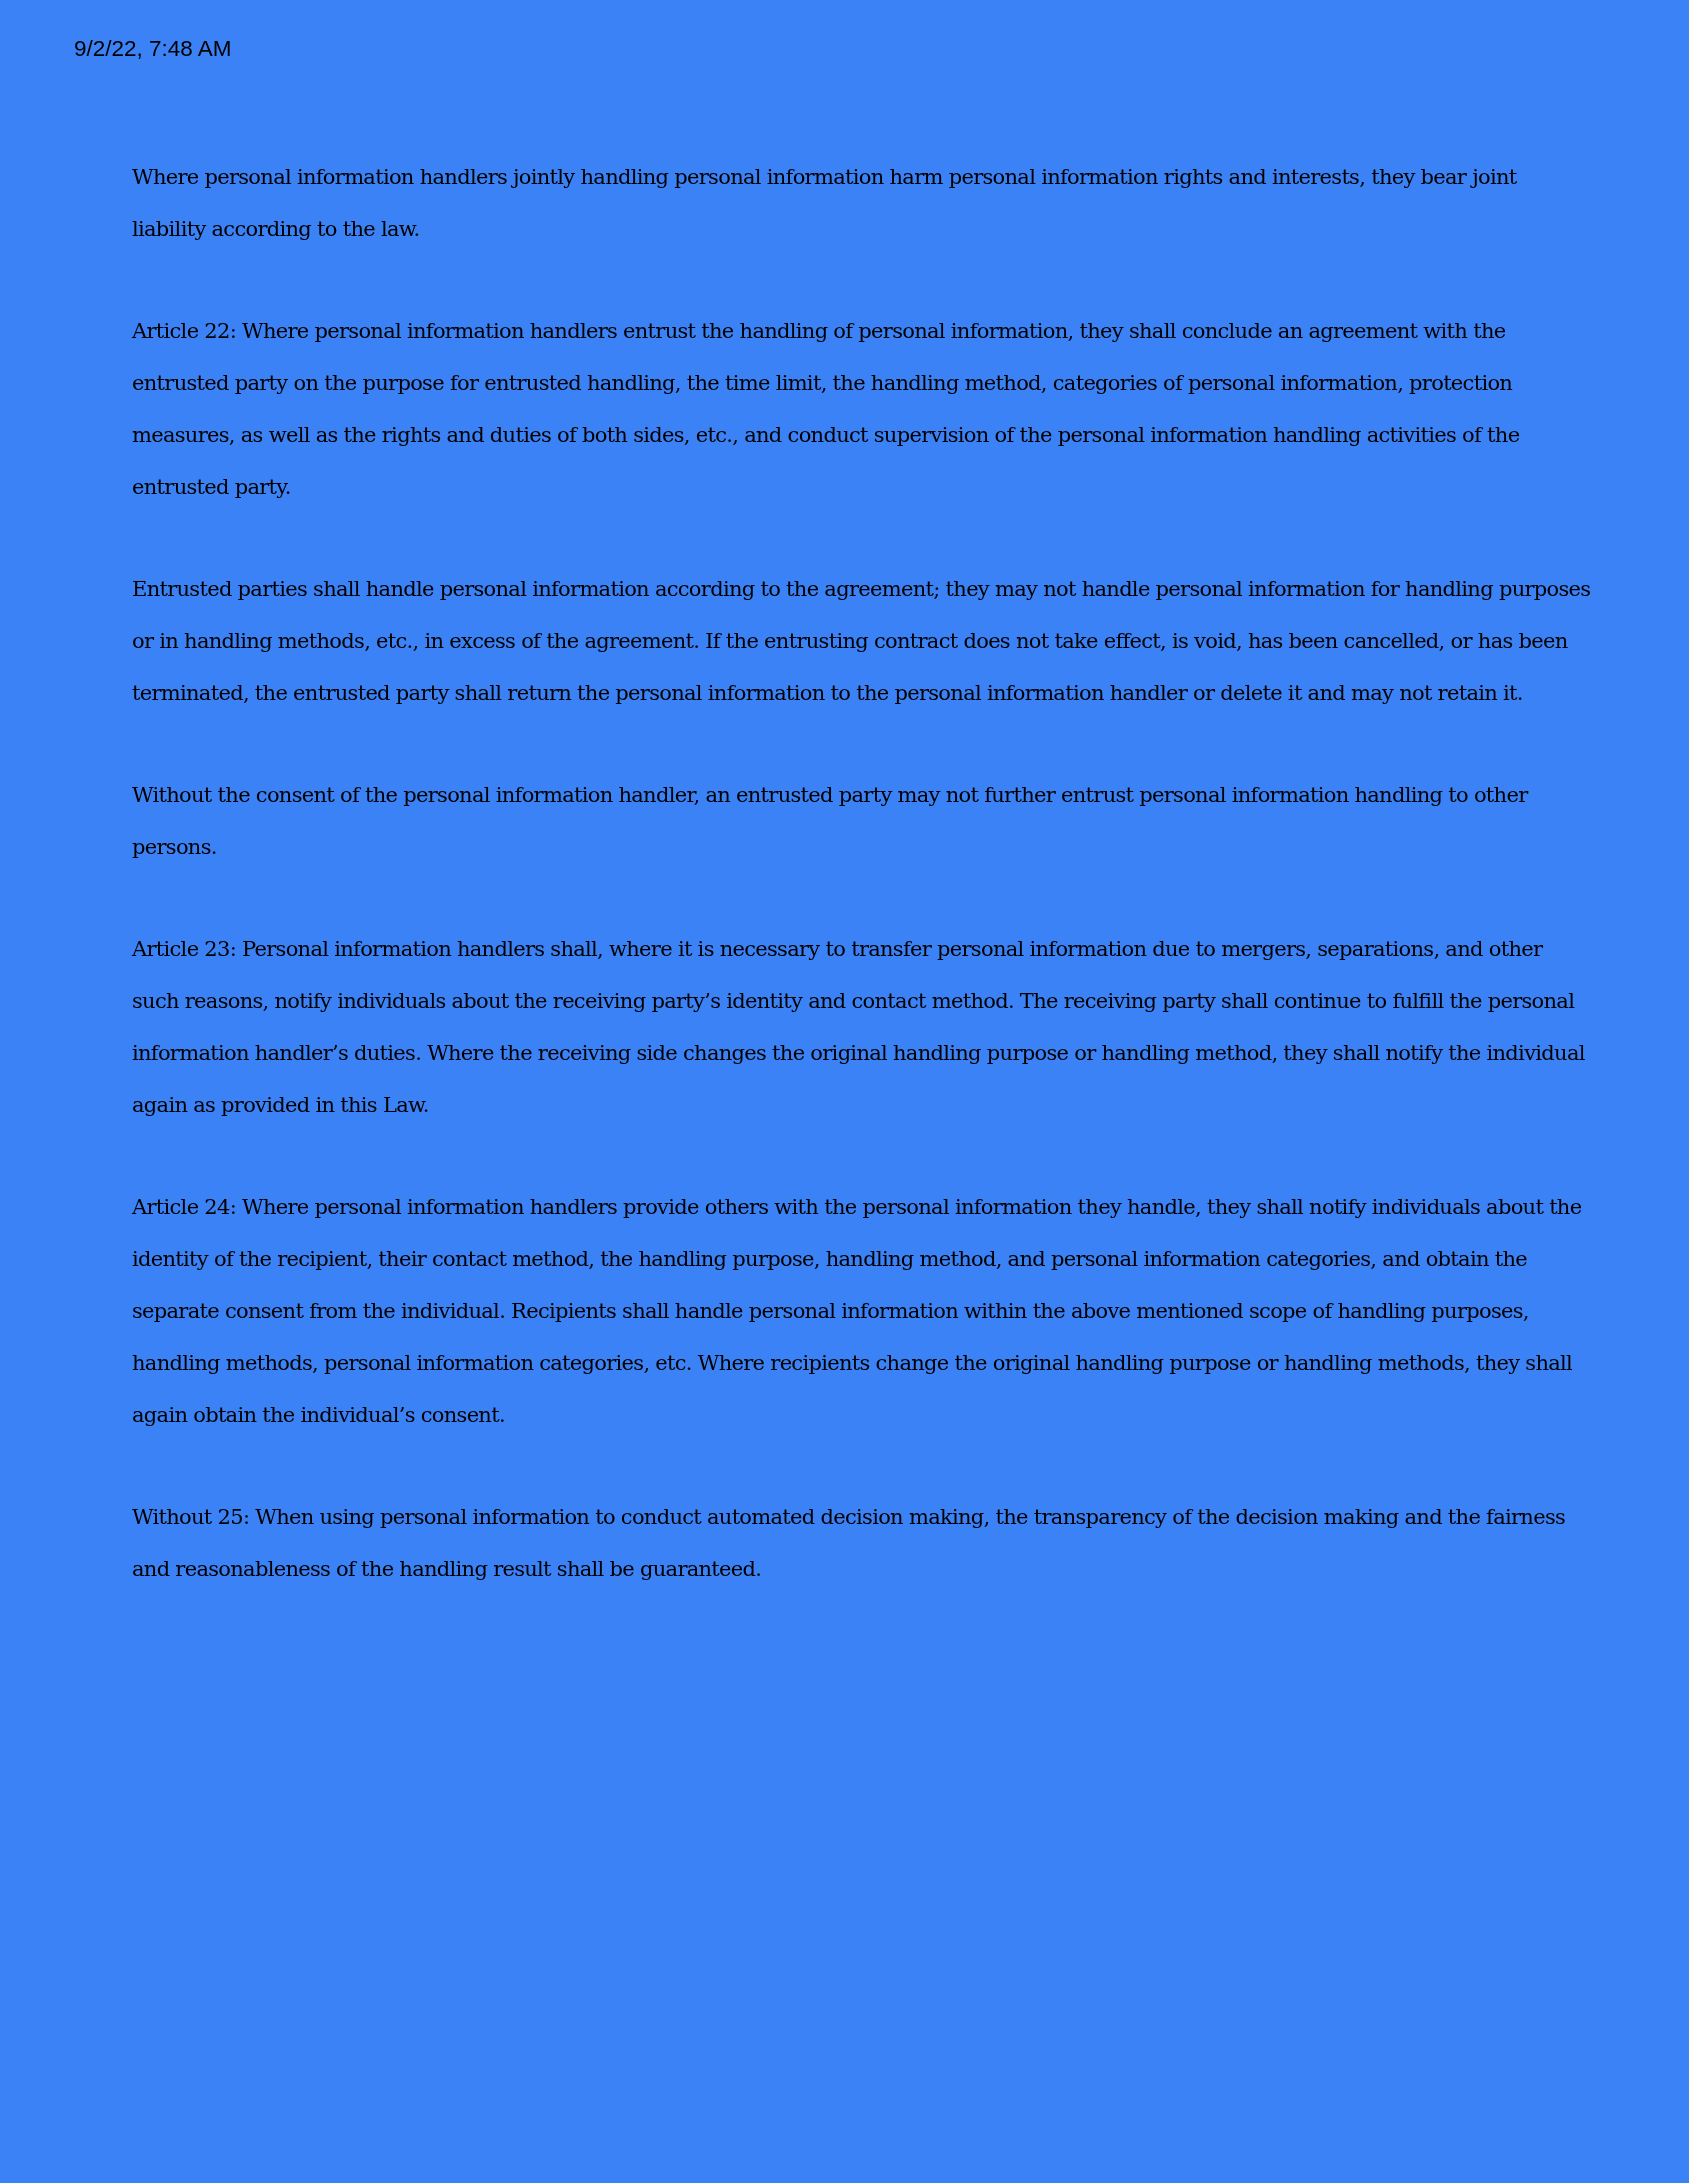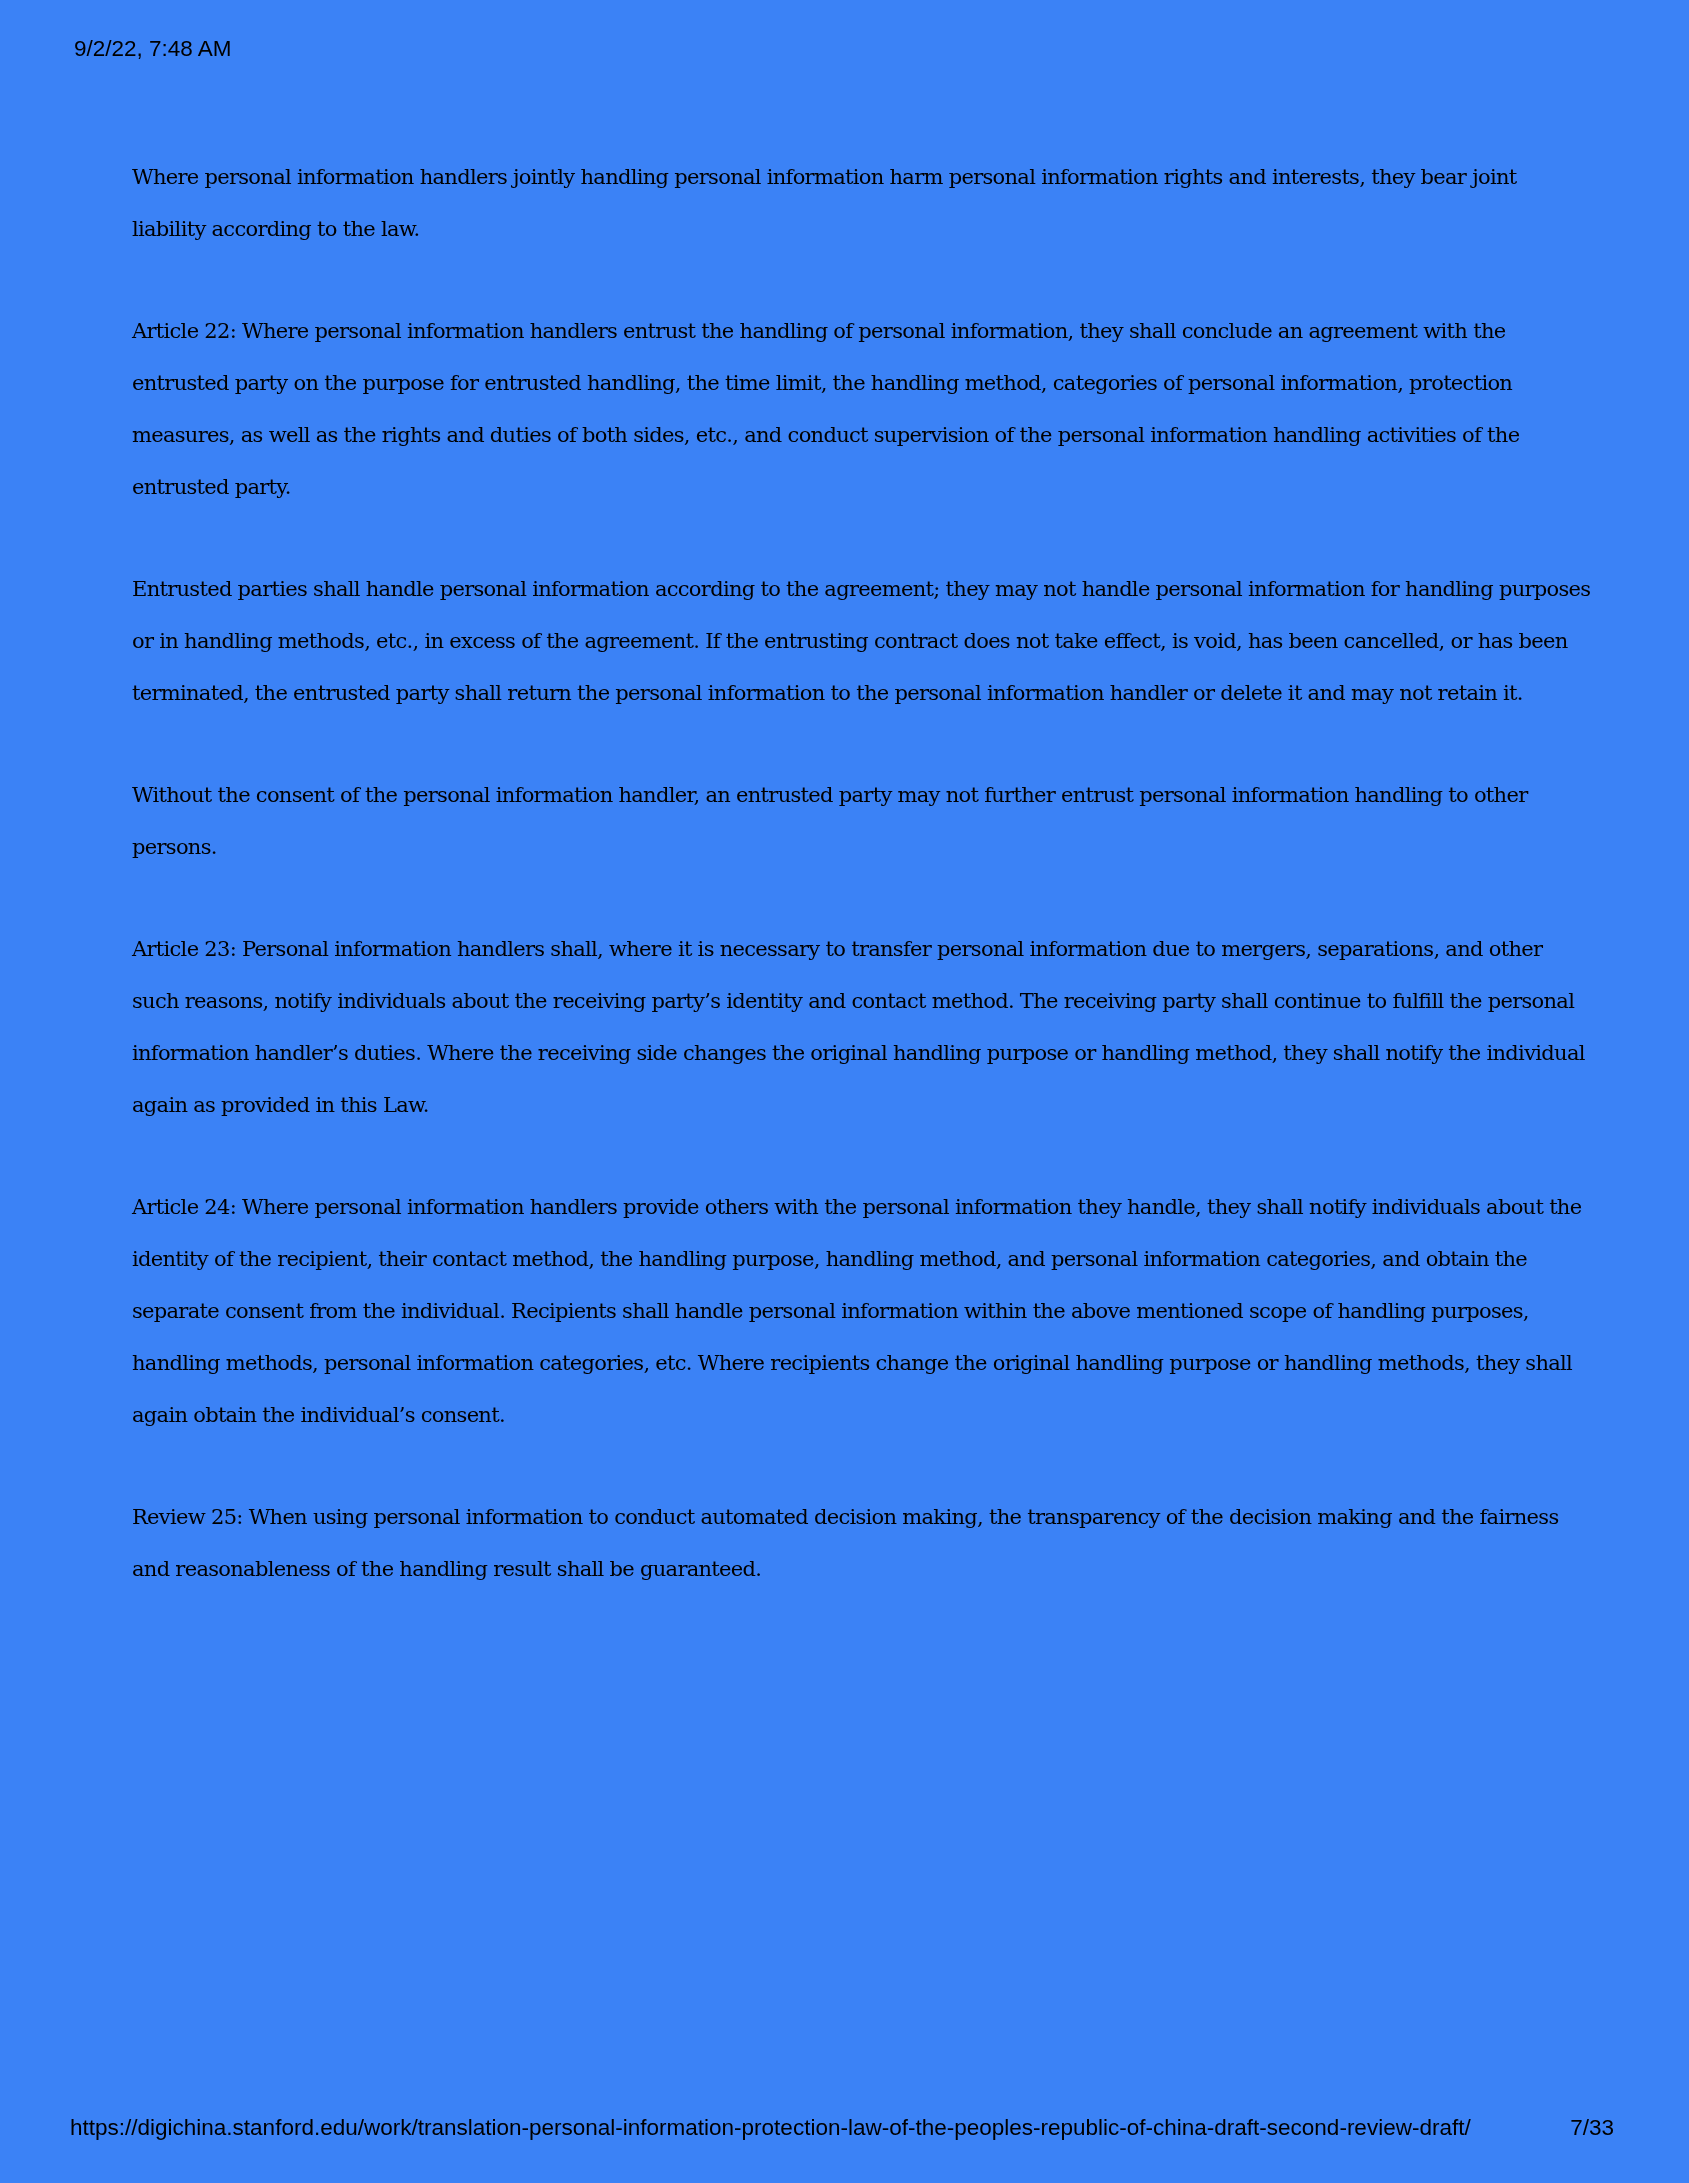--- a/index.html
+++ b/index.html
@@ -99,23 +99,19 @@
     <p><span class="article-label">Article 22:</span> <span>Where personal information handlers entrust the handling of personal information, they shall conclude an agreement with the entrusted party on the purpose for entrusted handling, the time limit, the handling method, categories of personal information, protection measures, as well as the rights and duties of both sides, etc., and conduct supervision of the personal information handling activities of the entrusted party.</span></p>
 
     <p><span>Entrusted parties shall handle personal information according to the agreement; they may not handle personal information for handling purposes or in handling methods, etc., in excess of the agreement. If the entrusting contract does not take effect, is void, has been cancelled, or has been terminated, the entrusted party shall return the personal information to the personal information handler or delete it and may not retain it.</span></p>
 
     <p><span>Without the consent of the personal information handler, an entrusted party may not further entrust personal information handling to other persons.</span></p>
 
     <p><span class="article-label">Article 23:</span> <span>Personal information handlers shall, where it is necessary to transfer personal information due to mergers, separations, and other such reasons, notify individuals about the receiving party’s identity and contact method. The receiving party shall continue to fulfill the personal information handler’s duties. Where the receiving side changes the original handling purpose or handling method, they shall notify the individual again as provided in this Law.</span></p>
 
     <p><span class="article-label">Article 24:</span> <span>Where personal information handlers provide others with the personal information they handle, they shall notify individuals about the identity of the recipient, their contact method, the handling purpose, handling method, and personal information categories, and obtain the separate consent from the individual. Recipients shall handle personal information within the above mentioned scope of handling purposes, handling methods, personal information categories, etc. Where recipients change the original handling purpose or handling methods, they shall again obtain the individual’s consent.</span></p>
 
-    <p><span class="article-label">Review 25:</span> <span>When using personal information to conduct automated decision making, the transparency of the decision making and the fairness and reasonableness of the handling result shall be guaranteed.</span></p>
+    <p><span class="article-label">Without 25:</span> <span>When using personal information to conduct automated decision making, the transparency of the decision making and the fairness and reasonableness of the handling result shall be guaranteed.</span></p>
 
   </div>
 
-  <div class="print-footer">
-    <span class="source-url">https://digichina.stanford.edu/work/translation-personal-information-protection-law-of-the-peoples-republic-of-china-draft-second-review-draft/</span>
-    <span class="page-number">7/33</span>
-  </div>
 
 </div>
 
 
 </body></html>

